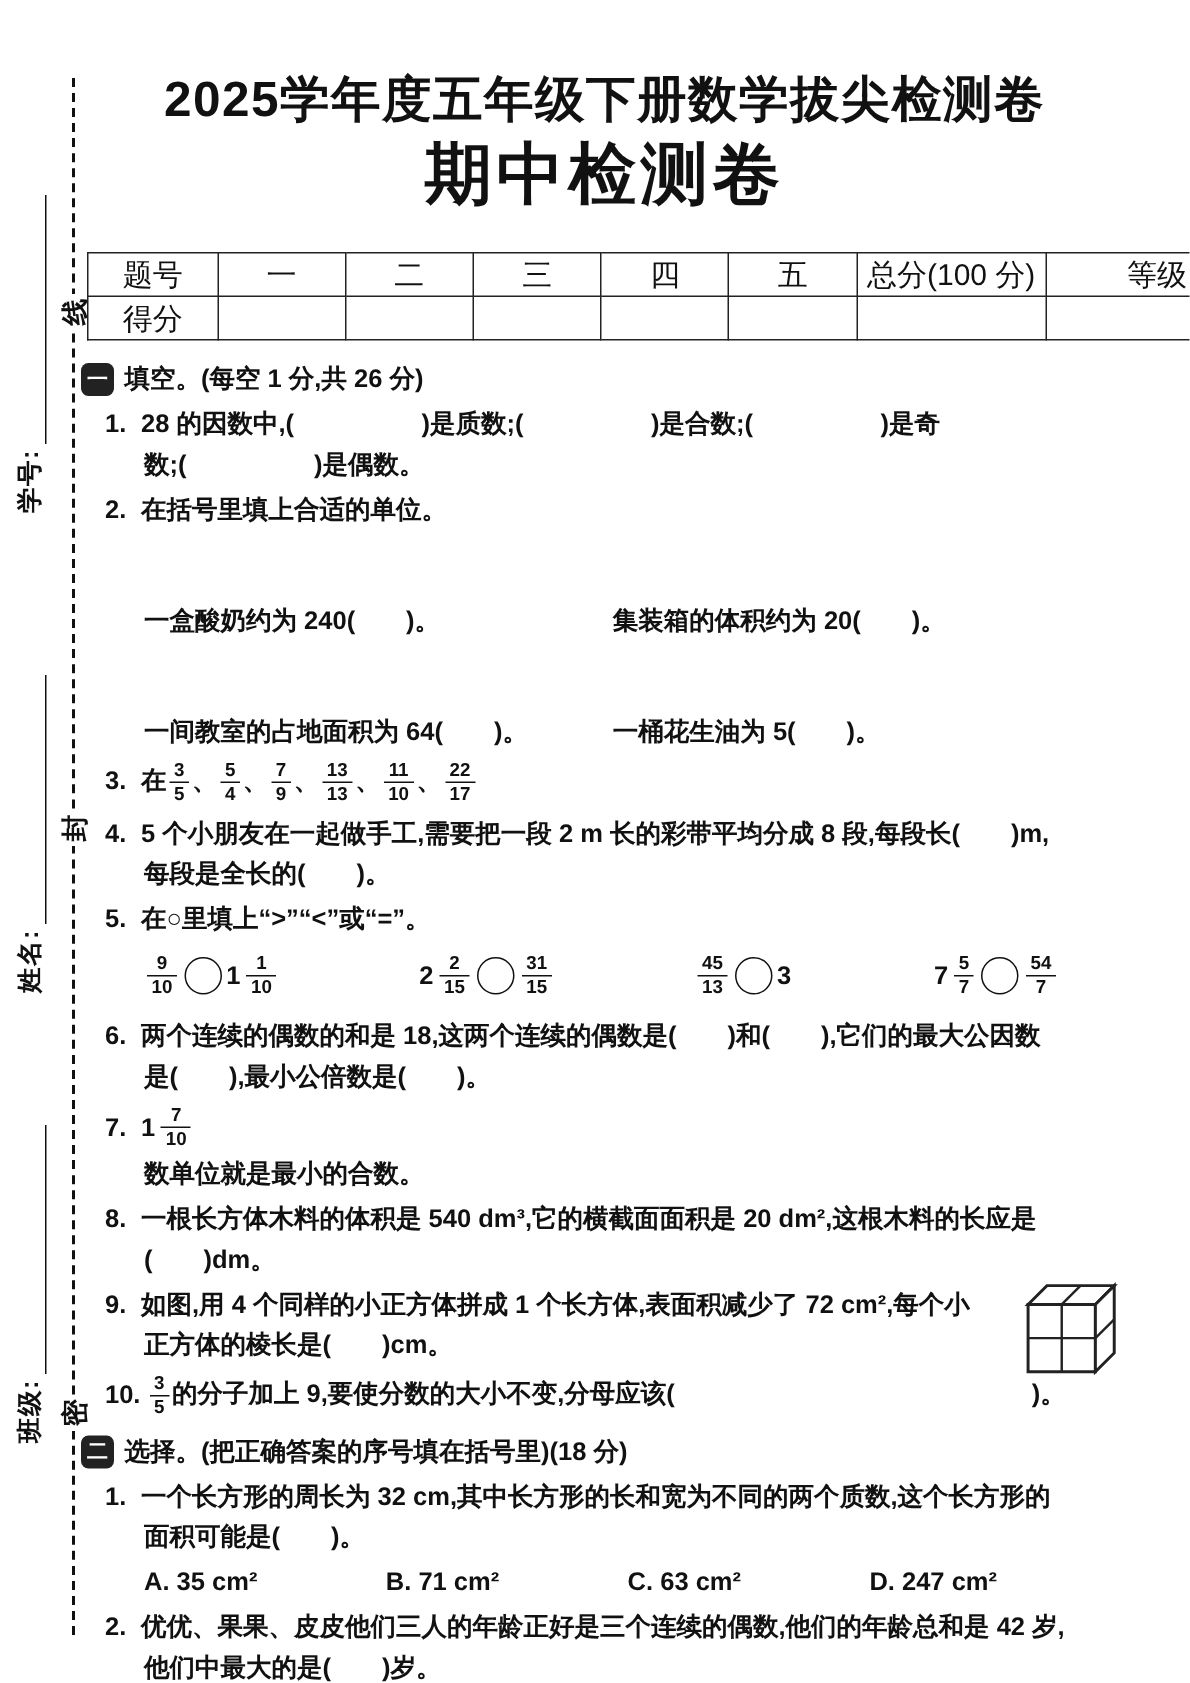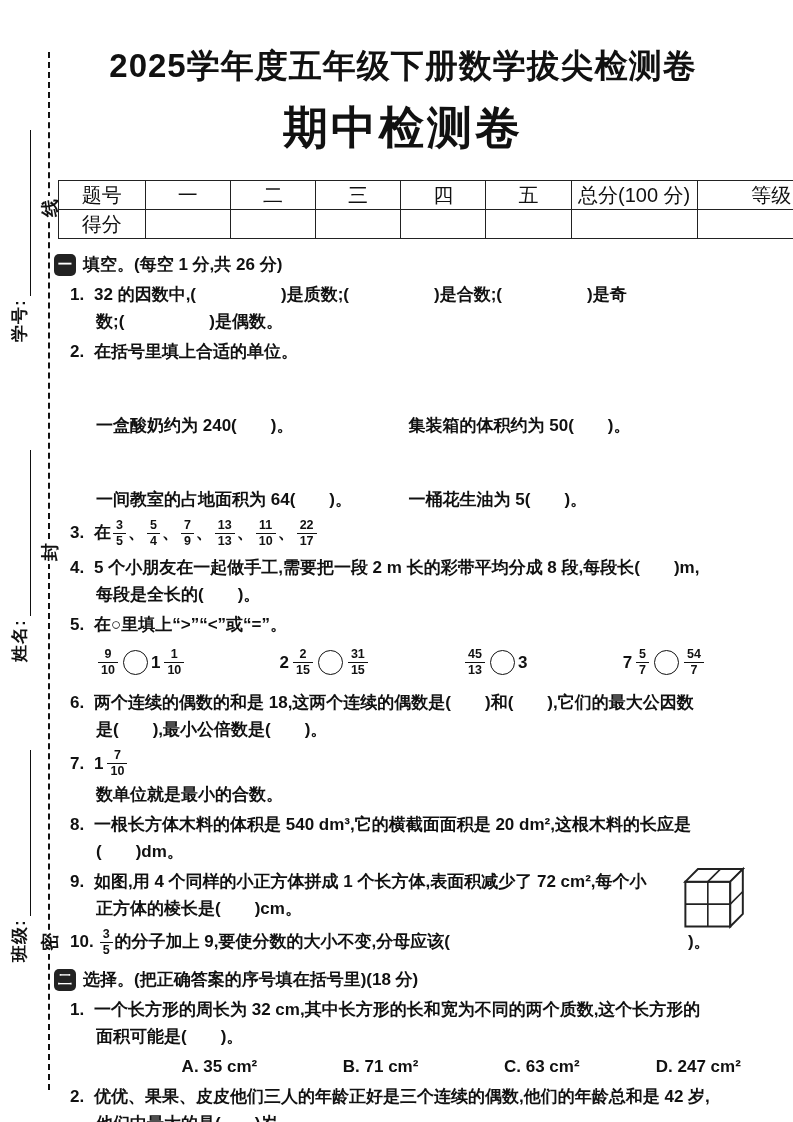--- a/index.html
+++ b/index.html
@@ -15,21 +15,21 @@
   .s1{top:196px} .s2{top:540px} .s3{top:930px}
   .mfield { position:absolute; left:8px; width:212px; transform-origin:0 0; transform:rotate(-90deg);
     display:flex; align-items:flex-end; }
   .f1{top:342px} .f2{top:662px} .f3{top:962px}
   .mlabel { font-size:17px; font-weight:bold; letter-spacing:1px; white-space:nowrap; }
   .mline { flex:1; border-bottom:1.8px solid #111; height:15px; margin-left:3px; }
 
   
   .content { position:absolute; left:52px; top:0; width:702px; }
   h1.title { margin-top:44px; text-align:center; font-size:33px; font-weight:bold; letter-spacing:1px; line-height:44px; }
-  h2.subtitle { margin-top:12px; text-align:center; font-size:45px; font-weight:bold; letter-spacing:3px; line-height:56px; }
+  h2.subtitle { text-align:center; font-size:45px; font-weight:bold; letter-spacing:3px; line-height:56px; }
 
   table.score-table { margin:24px 0 0 6px; width:788px; border-collapse:collapse; font-size:20px; }
   table.score-table td { border:1.6px solid #222; height:29px; text-align:center; padding:0 3px; }
   table.score-table td:first-child { width:11%; }
   table.score-table td:nth-child(7) { width:16%;margin-top:12px; }
 
   .questions { margin-top:12px; font-size:17px; font-weight:600; line-height:27px; }
   .sec-header { display:flex; align-items:center; margin:6px 0 3px 2px; font-weight:bold; }
   .badge { display:inline-flex; width:22px; height:22px; background:#222; color:#fff; border-radius:5px;
     align-items:center; justify-content:center; font-size:14px; font-weight:bold; margin-right:7px; flex:0 0 auto; }
@@ -47,21 +47,21 @@
   .whole { font-size:17px; margin-right:2px; vertical-align:middle; }
   .operand { display:inline-flex; align-items:center; }
 
   .cmpline { display:flex; justify-content:space-between; align-items:center; min-height:48px; padding-right:48px; }
   .cmpgroup { display:inline-flex; align-items:center; }
   .circle { display:inline-block; width:25px; height:25px; border:1.7px solid #111; border-radius:50%;
     margin:0 3px; flex:0 0 auto; }
 
   .cols { display:flex;margin-top:47px; }
   .cols .col:first-child { width:47.5%; }
-  .opts { display:flex; margin-top:3px;text-align:right; }
+  .opts { display:flex; margin-top:3px; }
   .opt { width:24.5%; }
 
   .figure { position:absolute; right:4px; top:-8px; }
 </style>
 </head>
 <body>
 
 <div class="page">
 
   <aside class="margin-col">
@@ -111,28 +111,28 @@
           </tr>
     </tbody>
       </table>
 
     <div class="questions">
         <div class="sec-header">
           <span class="badge">一</span>
           <span class="sec-title">填空。(每空 1 分,共 26 分)</span>
         </div>
         <div class="question">
-          <div class="qline"><span class="qnum">1.</span><span class="t">32 的因数中,(　　　　　)是质数;(　　　　　)是合数;(　　　　　)是奇</span></div>
+          <div class="qline"><span class="qnum">1.</span><span class="t">28 的因数中,(　　　　　)是质数;(　　　　　)是合数;(　　　　　)是奇</span></div>
           <div class="qline"><span class="t">数;(　　　　　)是偶数。</span></div>
         </div>
         <div class="question">
           <div class="qline"><span class="qnum">2.</span><span class="t">在括号里填上合适的单位。</span></div>
           <div class="qline cols">
             <div class="col">一盒酸奶约为 240(　　)。</div>
-            <div class="col">集装箱的体积约为 50(　　)。</div>
+            <div class="col">集装箱的体积约为 20(　　)。</div>
           </div>
           <div class="qline cols">
             <div class="col">一间教室的占地面积为 64(　　)。</div>
             <div class="col">一桶花生油为 5(　　)。</div>
           </div>
         </div>
         <div class="question">
           <div class="qline"><span class="qnum">3.</span><span class="t">在</span><span class="frac">
               <span class="fnum">3</span>
               <span class="fden">5</span>

